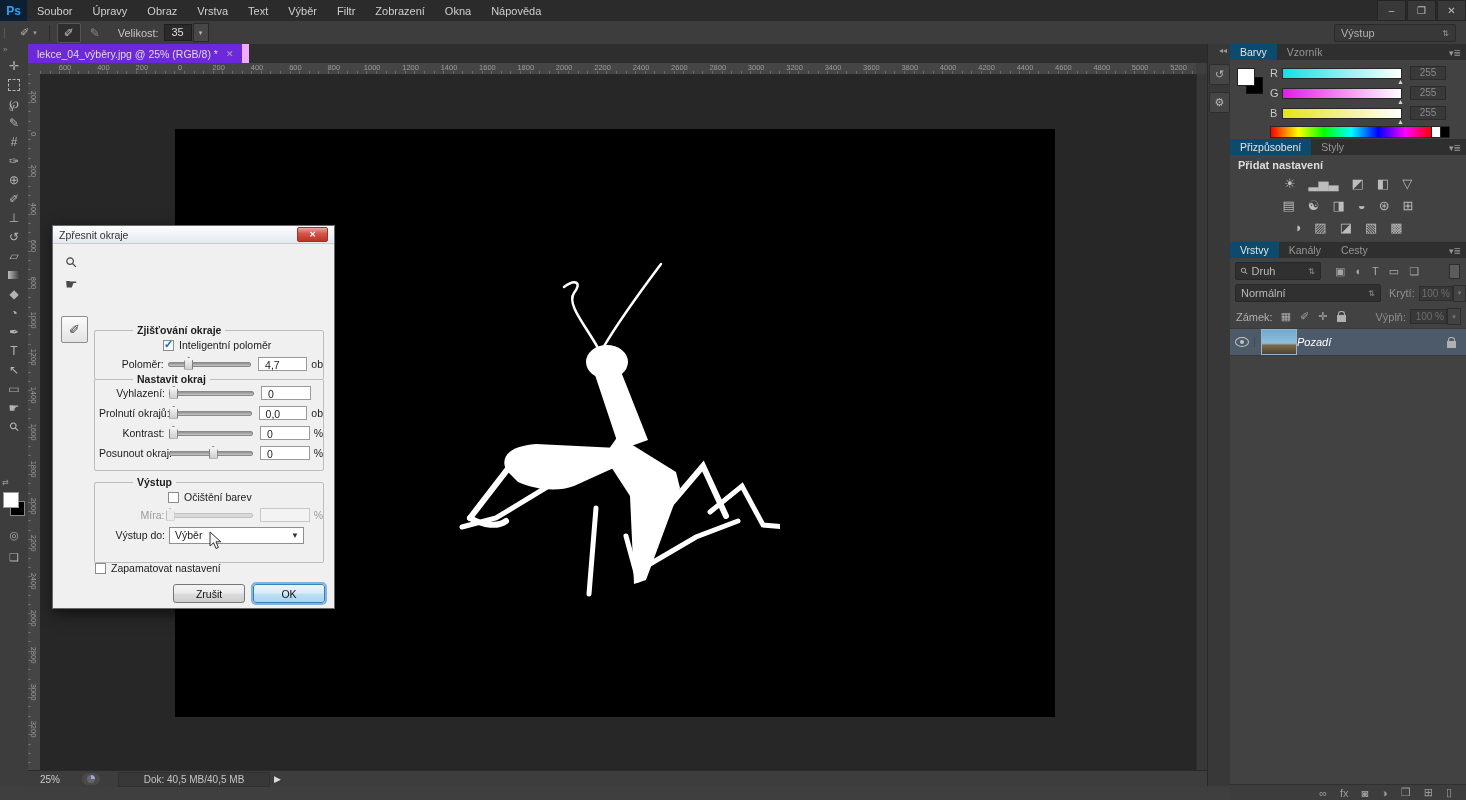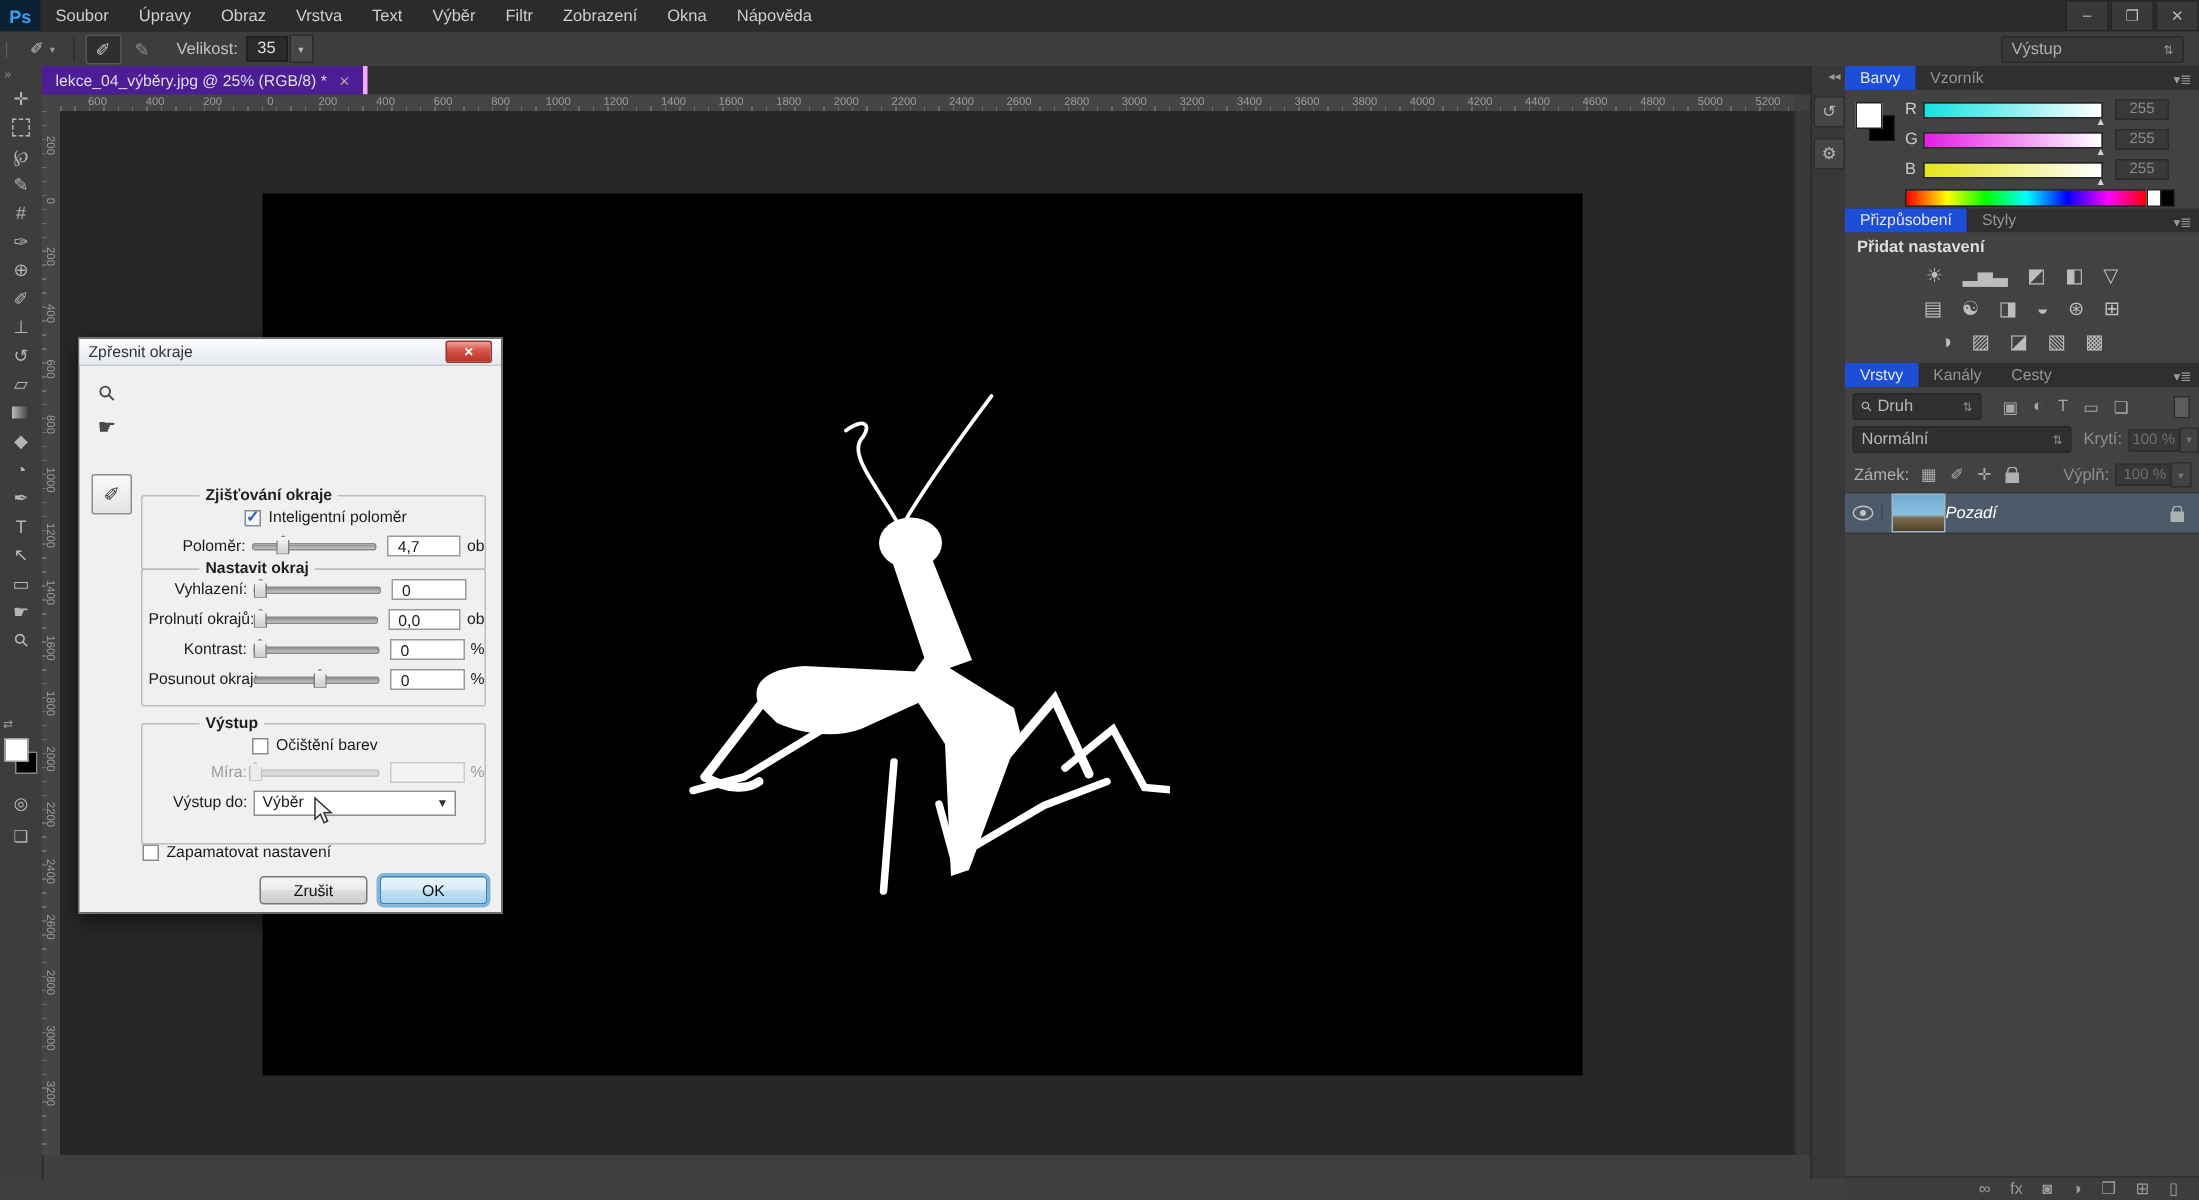--- a/index.html
+++ b/index.html
@@ -46,22 +46,22 @@
   .tool[data-name="rectangular-marquee-tool-icon"]::after{content:"";width:10px;height:10px;
         border:1px dashed #b4b4b4;}
   #fgbg{position:absolute;left:3px;top:448px;width:22px;height:24px;}
   #fgbg .bg-sw{position:absolute;right:0;bottom:0;width:13px;height:13px;background:#000;border:1px solid #888;}
   #fgbg .fg-sw{position:absolute;left:0;top:0;width:14px;height:14px;background:#fff;border:1px solid #999;}
   #miniswap{position:absolute;left:2px;top:434px;color:#9a9a9a;font-size:8px;}
   .tool-bottom{position:absolute;left:0;width:28px;height:19px;display:flex;align-items:center;
                justify-content:center;color:#b4b4b4;font-size:11px;}
   
   #tabbar{position:absolute;left:28px;top:44px;width:1179px;height:19px;background:#2e2e2e;display:flex;}
-  #doc-tab{display:flex;align-items:center;gap:8px;background:#4c1d95;color:#dedede;
-           padding:0 9px;font-size:10.5px;border-right:3px solid #f0abfc;}
+  #doc-tab{display:flex;align-items:center;gap:8px;background:#6d28d9;color:#dedede;
+           padding:0 9px;font-size:10.5px;border-right:7px solid #f0abfc;}
   #doc-tab .x{color:#aaa;font-size:9px;}
   #ruler-corner{position:absolute;left:28px;top:63px;width:12px;height:11px;background:#454545;
                 border-right:1px solid #2c2c2c;border-bottom:1px solid #2c2c2c;}
   #ruler-h{position:absolute;left:40px;top:63px;width:1156px;height:11px;background:#454545;
            border-bottom:1px solid #2c2c2c;overflow:hidden;
            background-image:repeating-linear-gradient(to right,#6b6b6b 0 1px,transparent 1px 9.6px);
            background-size:100% 3px;background-position:0 100%;background-repeat:no-repeat;}
   #ruler-h span{position:absolute;top:0;transform:translateX(-50%);font-size:7.5px;color:#9c9c9c;}
   #ruler-v{position:absolute;left:28px;top:74px;width:12px;height:696px;background:#454545;
            border-right:1px solid #2c2c2c;overflow:hidden;
@@ -86,21 +86,21 @@
   
   #dockstrip{position:absolute;left:1207px;top:44px;width:23px;height:742px;background:#383838;
              border-left:1px solid #292929;}
   #dockstrip .collapse{color:#9a9a9a;font-size:8px;text-align:right;padding:2px 4px;}
   .dock-btn{width:19px;height:19px;margin:7px auto 0;background:#454545;border:1px solid #2d2d2d;
             border-radius:2px;color:#b5b5b5;font-size:11px;display:flex;align-items:center;justify-content:center;}
   
   #panels{position:absolute;left:1230px;top:44px;width:236px;height:756px;background:#3f3f3f;}
   .phead{position:absolute;left:0;width:236px;height:16px;background:#2f2f2f;display:flex;align-items:flex-end;}
   .ptab{padding:2px 10px;font-size:10.5px;color:#969696;}
-  .ptab.active{background:#1d4ed8;color:#e4e4e4;margin-top:48px;}
+  .ptab.active{background:#0c4a6e;color:#e4e4e4;margin-top:48px;}
   .pmenu{margin-left:auto;color:#9a9a9a;font-size:9px;padding:0 5px 2px 0;}
   .pbody{position:absolute;left:0;width:236px;background:#424242;}
   
   #colors-body{top:16px;height:79px;}
   #csw{position:absolute;left:7px;top:8px;width:26px;height:26px;}
   #csw .b{position:absolute;right:0;bottom:0;width:15px;height:15px;background:#000;border:1px solid #111;}
   #csw .f{position:absolute;left:0;top:0;width:16px;height:16px;background:#fff;border:1px solid #222;}
   .chrow{position:absolute;left:40px;height:14px;display:flex;align-items:center;}
   .chrow .cl{width:12px;color:#c9c9c9;}
   .chbar{position:relative;width:118px;height:9px;border:1px solid #262626;}
@@ -362,20 +362,28 @@
           <path d="M186,286 L198,330" stroke-width="5"></path>
           <path d="M224,262 L263,216 L286,266" stroke-width="6"></path>
           <path d="M270,262 L302,236 L323,275 L345,277" stroke-width="5"></path>
           <path d="M210,314 L256,287 L298,271" stroke-width="5"></path>
         </g>
       </svg>
     </div>
   </div>
   <div id="vscroll" data-name="vertical-scrollbar" data-interactable="true"></div>
 
+  <div id="statusbar" data-name="status-bar" data-interactable="false">
+    <span id="status-zoom" data-name="zoom-level-field" data-interactable="true">25%</span>
+    <span id="status-drive" data-name="status-icon" data-interactable="true">
+        <i></i>
+      </span>
+    <span id="status-doc" data-name="document-size-info" data-interactable="false">Dok: 40,5 MB/40,5 MB</span>
+    <span id="status-play" data-name="status-menu-arrow-icon" data-interactable="true">▶</span>
+  </div>
 
   <div id="dockstrip" data-name="collapsed-panel-dock" data-interactable="false">
     <div class="collapse" data-name="expand-panels-icon" data-interactable="true">◂◂</div>
     <div id="dock-btns">
         <span class="dock-btn" data-name="history-panel-icon" data-interactable="true">↺</span>
         <span class="dock-btn" data-name="properties-panel-icon" data-interactable="true">⚙</span>
       </div>
   </div>
 
   <div id="panels" data-name="panel-column" data-interactable="false">

